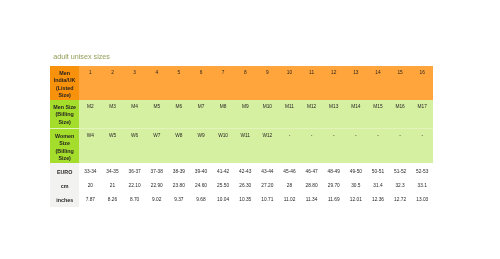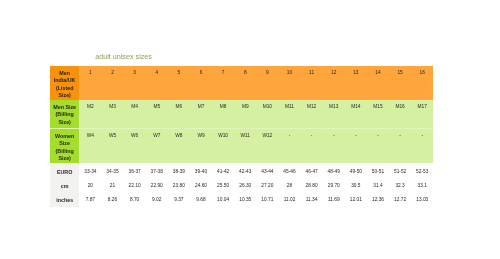--- a/index.html
+++ b/index.html
@@ -1,18 +1,18 @@
 <!DOCTYPE html>
 <html><head>
 <meta charset="utf-8">
 <style>
   html,body{margin:0;padding:0;}
   body{width:500px;height:259px;background:#ffffff;font-family:"Liberation Sans",sans-serif;overflow:hidden;}
   #root{position:relative;width:500px;height:259px;}
-  #title{position:absolute;left:53.2px;top:51.8px;font-size:7.2px;color:#939c57;letter-spacing:0px;margin-left:42px;}
+  #title{position:absolute;left:53.2px;top:51.8px;font-size:7.2px;color:#939c57;letter-spacing:0px;}
   #tbl{position:absolute;left:50px;top:66px;border-collapse:collapse;table-layout:fixed;width:383.3px;}
   #tbl td{box-sizing:border-box;padding:4px 0 0 0;text-align:center;vertical-align:top;font-size:4.8px;color:#231f20;width:22.125px;}
   #tbl td.hdr{width:29.3px;font-size:5.35px;line-height:7.4px;white-space:nowrap;padding-top:4px;}
   .hdr{font-weight:bold;}
   #tbl .r1 td{background:#ffa53c;height:34px;}
   #tbl .r1 td.hdr{background:#f8910b;}
   #tbl .r2 td{background:#d6f0a2;height:28.5px;}
   #tbl .r2 td.hdr{background:#a4dd2b;}
   #tbl .r3 td{background:#d6f0a2;height:34.5px;border-top:1px solid #e2f4bb;}
   #tbl .r3 td.hdr{background:#a4dd2b;}

